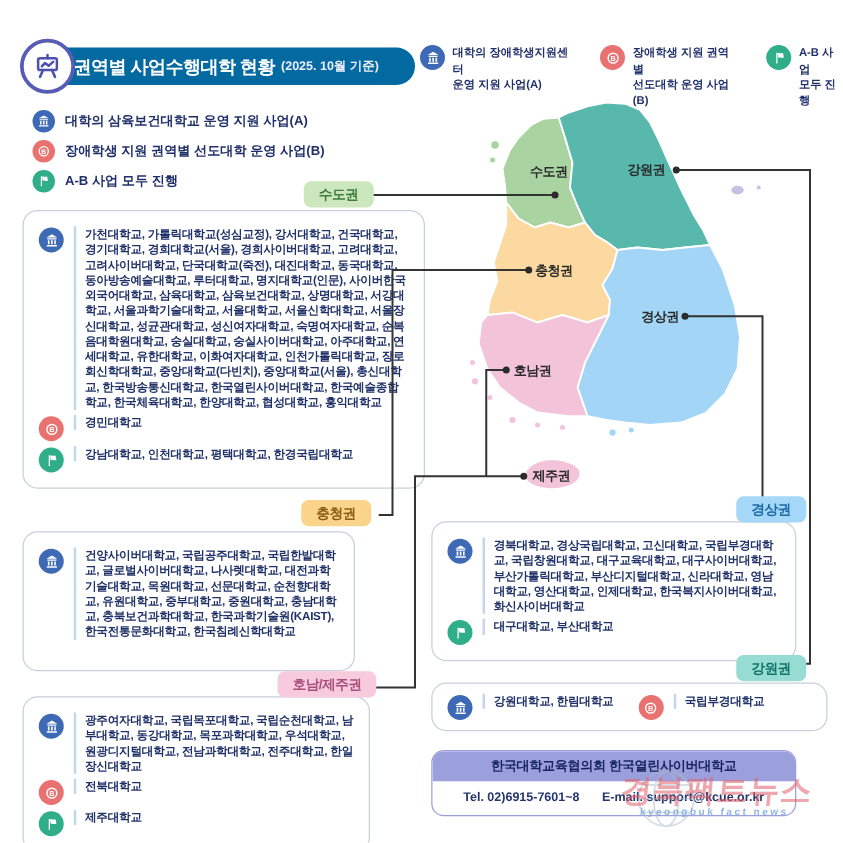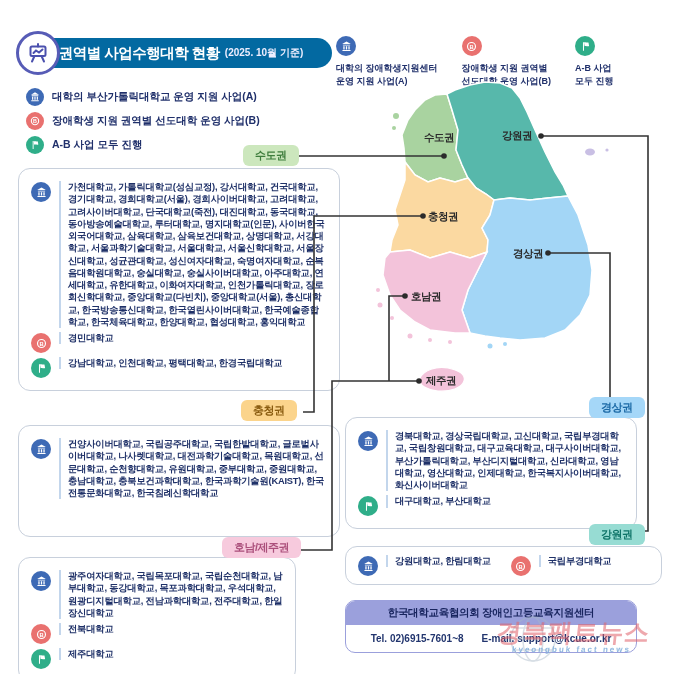--- a/index.html
+++ b/index.html
@@ -7,21 +7,21 @@
        font-family:"Liberation Sans","DejaVu Sans",sans-serif;}
   
   .header-pill{position:absolute;left:30px;top:38px;width:302px;height:30px;background:#0369a1;
     border-radius:16px;display:flex;align-items:center;justify-content:center;gap:5px;z-index:2;}
   .header-pill .title{color:#fff;font-weight:800;font-size:14.5px;letter-spacing:-0.5px;}
   .header-pill .subtitle{color:#eef;font-weight:600;font-size:10px;}
   .header-icon{position:absolute;left:16px;top:31px;width:38px;height:38px;background:#fff;
     border:3px solid #575cb6;border-radius:50%;display:flex;align-items:center;justify-content:center;z-index:3;}
   
   .legend-right{position:absolute;left:336px;top:36px;display:flex;gap:24px;}
-  .legend-right .item{display:flex;align-items:flex-start;gap:6px;flex-direction:column;}
+  .legend-right .item{display:flex;align-items:flex-start;gap:6px;}
   .legend-right .lines{font-size:9px;line-height:1.4;color:#20306b;font-weight:700;}
   .legend-left{position:absolute;left:26px;top:88px;}
   .legend-left .row{display:flex;align-items:center;gap:8px;margin-bottom:6px;}
   .legend-left .lbl{font-size:10.5px;font-weight:700;color:#20306b;}
   .picon{border-radius:50%;display:flex;align-items:center;justify-content:center;flex:0 0 auto;}
   .picon.sm{width:18px;height:18px;}
   .picon.md{width:20px;height:20px;}
   .picon.a{background:#3e6ab5;} .picon.b{background:#e9716f;} .picon.ab{background:#2fae89;}
   
   .region-box{position:absolute;background:#fff;border:1.5px solid #c8d0dc;border-radius:12px;
@@ -31,21 +31,21 @@
   .ptext{border-left:2px solid #c3d6ec;padding-left:7px;font-size:9.3px;line-height:1.32;
     color:#1f3168;font-weight:600;letter-spacing:-0.2px;}
   .tab{position:absolute;z-index:3;font-size:11px;font-weight:800;padding:3px 12px;border-radius:6px;
     letter-spacing:-0.5px;}
   .tab-sudogwon{background:#cce7bd;color:#3e7d3c;left:243px;top:145px;}
   .tab-chungcheong{background:#fbd48c;color:#8a5c10;left:241px;top:400px;}
   .tab-honam{background:#f7cadd;color:#ab4f7b;left:222px;top:537px;}
   .tab-gyeongsang{background:#a5d7f8;color:#1c6aa6;left:589px;top:397px;}
   .tab-gangwon{background:#97dcd3;color:#0f7468;left:589px;top:524px;}
   #box-sudogwon{left:18px;top:168px;width:322px;min-height:222px;}
-  #box-chungcheong{left:18px;top:425px;width:322px;min-height:112px;}
+  #box-chungcheong{left:18px;top:425px;width:266px;min-height:112px;}
   #box-honam{left:18px;top:557px;width:278px;min-height:96px;}
   #box-gyeongsang{left:345px;top:417px;width:292px;min-height:88px;}
   #box-gangwon{left:345px;top:546px;width:317px;min-height:38px;display:flex;gap:20px;align-items:center;}
   #box-gangwon .prog-row{margin:0;}
   
   #map-svg{position:absolute;left:0;top:0;z-index:2;pointer-events:none;}
   .map-label{position:absolute;font-size:10.5px;font-weight:800;color:#2b2b2b;z-index:2;letter-spacing:-0.5px;}
   
   #contact-box{position:absolute;left:345px;top:600px;width:290px;border:1.5px solid #9ba0dc;
     border-radius:10px;overflow:hidden;background:#fff;z-index:1;}
@@ -162,21 +162,21 @@
   </div>
 </div>
 
 <div class="legend-left">
   <div class="row">
     <span class="picon sm a">
       <svg width="12" height="12" viewBox="0 0 18 18">
           <path fill="#fff" d="M9 2l6 3.5H3zM4 6.5h10v1.2H4zM4.6 8.6h1.8v4.4H4.6zM8.1 8.6h1.8v4.4H8.1zM11.6 8.6h1.8v4.4h-1.8zM3.4 13.8h11.2v1.6H3.4z"></path>
         </svg>
     </span>
-    <span class="lbl">대학의 부산가톨릭대학교 운영 지원 사업(A)</span>
+    <span class="lbl">대학의 삼육보건대학교 운영 지원 사업(A)</span>
   </div>
   <div class="row">
     <span class="picon sm b">
       <svg width="12" height="12" viewBox="0 0 18 18">
           <circle cx="9" cy="9" r="5.5" fill="none" stroke="#fff" stroke-width="1.6"></circle>
           <text x="9" y="12" font-size="8" font-weight="bold" fill="#fff" text-anchor="middle" font-family="sans-serif">B</text>
         </svg>
     </span>
     <span class="lbl">장애학생 지원 권역별 선도대학 운영 사업(B)</span>
   </div>
@@ -307,21 +307,21 @@
       <svg width="13" height="13" viewBox="0 0 18 18">
           <circle cx="9" cy="9" r="5.5" fill="none" stroke="#fff" stroke-width="1.6"></circle>
           <text x="9" y="12" font-size="8" font-weight="bold" fill="#fff" text-anchor="middle" font-family="sans-serif">B</text>
         </svg>
     </span>
     <div class="ptext">국립부경대학교</div>
   </div>
 </div>
 
 <div id="contact-box">
-  <div class="org">한국대학교육협의회  장애인고등교육지원센터</div>
+  <div class="org">한국대학교육협의회  한국열린사이버대학교</div>
   <div class="body">
     <span>Tel. 02)6915-7601~8</span>
     <span>E-mail. support@kcue.or.kr</span>
   </div>
 </div>
 
 <svg id="wm-globe" width="54" height="54" viewBox="0 0 54 54">
   <g fill="none" stroke="#a8b8c6" stroke-width="1.5">
     <circle cx="27" cy="27" r="22"></circle>
     <ellipse cx="27" cy="27" rx="10" ry="22"></ellipse>

